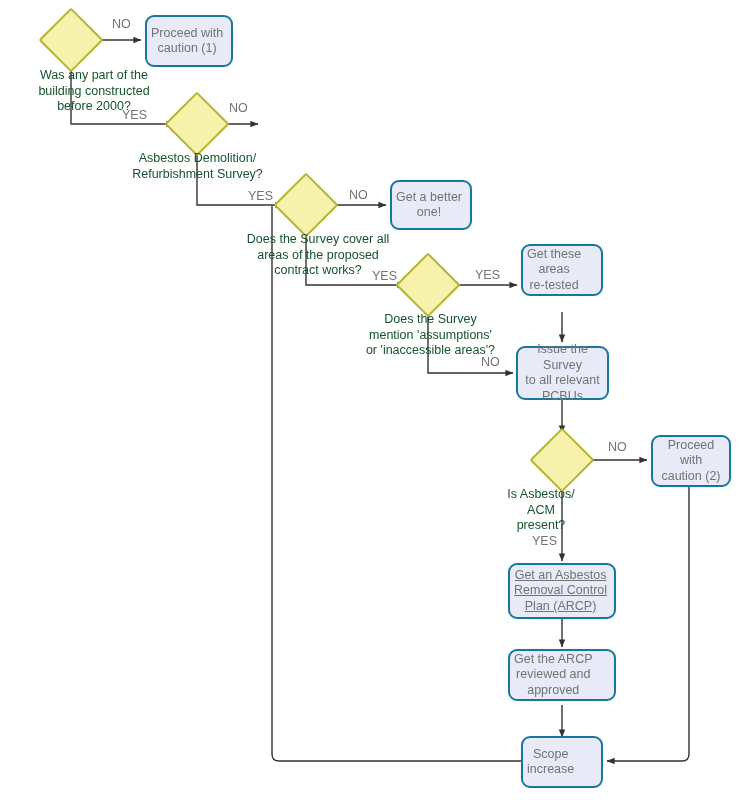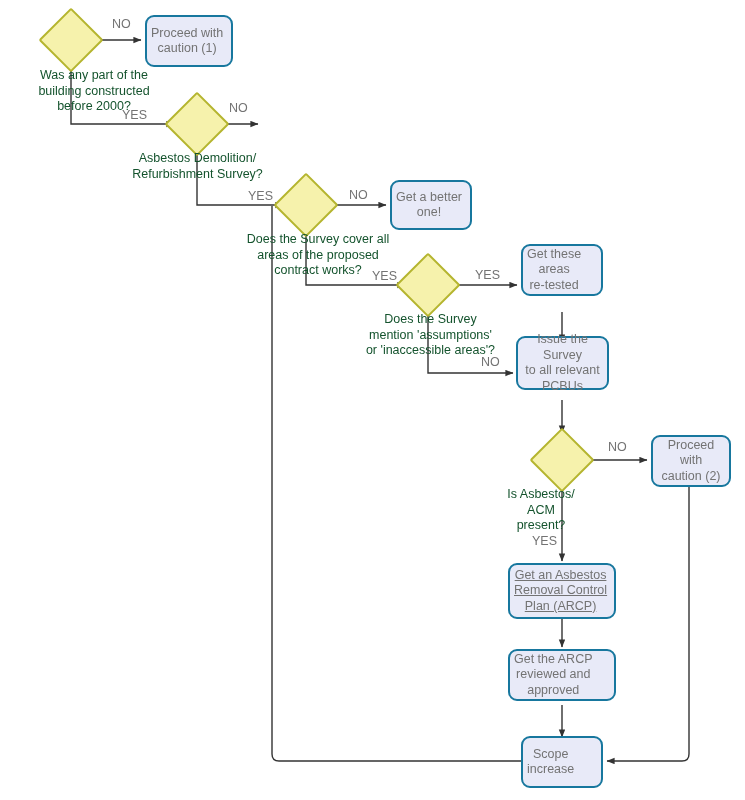--- a/index.html
+++ b/index.html
@@ -162,21 +162,21 @@
   </div>
 
   <div class="node proc" style="left:521px; top:244px; width:82px; height:52px;">
     <div>
       <div>Get these</div>
       <div>areas</div>
       <div>re-tested</div>
     </div>
   </div>
 
-  <div class="node proc" style="left:516px; top:336px; width:93px; height:54px;">
+  <div class="node proc" style="left:516px; top:346px; width:93px; height:54px;">
     <div>
       <div>Issue the Survey</div>
       <div>to all relevant</div>
       <div>PCBUs</div>
     </div>
   </div>
 
   <div class="node proc" style="left:651px; top:435px; width:80px; height:52px;">
     <div>
       <div>Proceed with</div>

